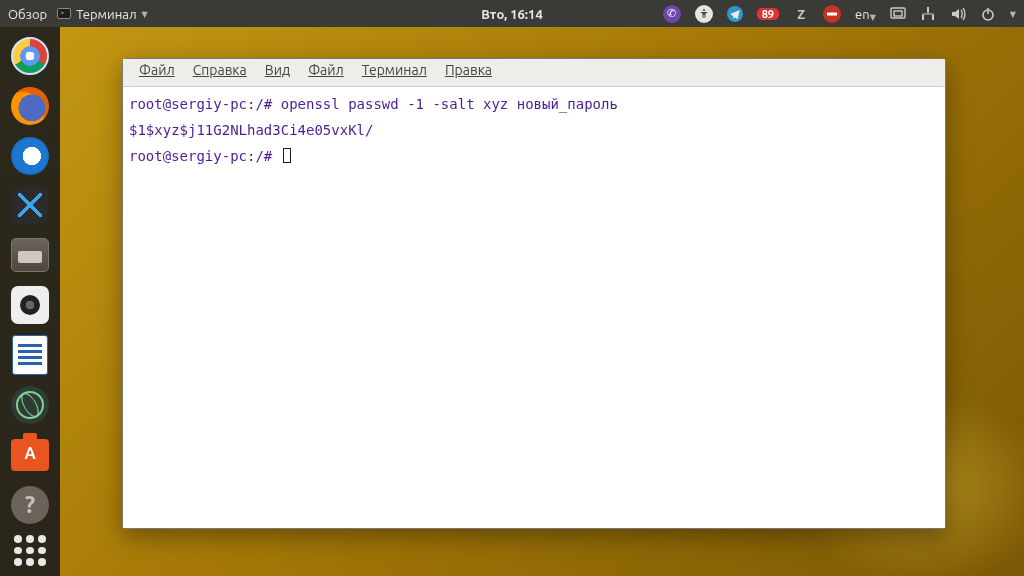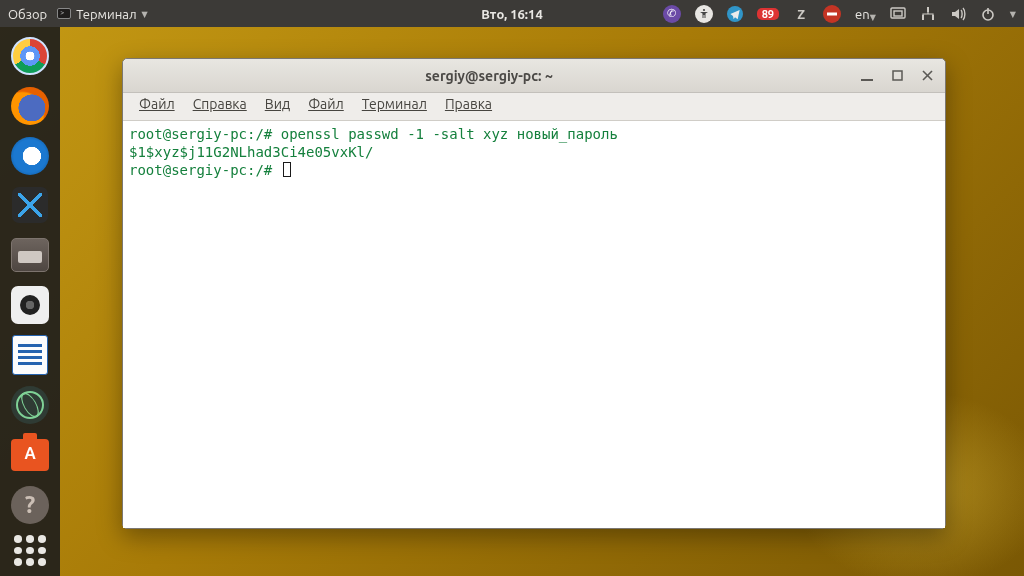--- a/index.html
+++ b/index.html
@@ -74,21 +74,21 @@
     display:flex; flex-direction:column; }
   .titlebar { height:34px; background:linear-gradient(#e8e6e1,#d9d6d0); border-bottom:1px solid #c3c0bb;
     display:flex; align-items:center; padding:0 8px; border-radius:5px 5px 0 0; }
   .titlebar .title { flex:1; text-align:center; font-weight:600; font-size:14px; color:#4b4946; }
   .win-btn { width:20px; height:20px; margin-left:10px; display:flex; align-items:center; justify-content:center;
     color:#5b5955; font-size:13px; border-radius:3px; }
   .menubar { height:28px; display:flex; gap:2px; padding:0 8px; background:#efedea;
     border-bottom:1px solid #d0cdc7; font-size:14px; color:#474540;text-decoration:underline; }
   .menubar span { padding:3px 8px; border-radius:3px; }
   .term-body { flex:1; background:#ffffff; font-family:"DejaVu Sans Mono","Ubuntu Mono",monospace;
-    font-size:14px; line-height:18px; color:#15803d; padding:4px 6px; white-space:pre; overflow:hidden; position:relative; }
+    font-size:14px; line-height:26px; color:#4c1d95; padding:4px 6px; white-space:pre; overflow:hidden; position:relative; }
   .cursor { display:inline-block; width:8px; height:15px; border:1px solid #1a1a1a; vertical-align:-2px; margin-left:2px;}
 </style>
 </head>
 <body>
 
 <div class="wallpaper"></div>
 
 <div class="top-panel">
   <div class="panel-left">
     <span>Обзор</span>
@@ -192,39 +192,20 @@
       <span></span>
       <span></span>
       <span></span>
       <span></span>
       <span></span>
       <span></span>
   </div>
 </div>
 
 <div class="window">
-  <div class="titlebar">
-    <span class="title">sergiy@sergiy-pc: ~</span>
-    <span class="win-btn">
-      <svg width="12" height="12" viewBox="0 0 12 12">
-          <rect y="9" width="12" height="2" fill="#5b5955"></rect>
-        </svg>
-    </span>
-    <span class="win-btn">
-      <svg width="11" height="11" viewBox="0 0 11 11">
-          <rect x="1" y="1" width="9" height="9" fill="none" stroke="#5b5955" stroke-width="1.5"></rect>
-        </svg>
-    </span>
-    <span class="win-btn">
-      <svg width="11" height="11" viewBox="0 0 11 11" stroke="#5b5955" stroke-width="1.6">
-          <line x1="1" y1="1" x2="10" y2="10"></line>
-          <line x1="10" y1="1" x2="1" y2="10"></line>
-        </svg>
-    </span>
-  </div>
   <div class="menubar">
     <span>Файл</span>
     <span>Справка</span>
     <span>Вид</span>
     <span>Файл</span>
     <span>Терминал</span>
     <span>Правка</span>
   </div>
   <div class="term-body"><span>root@sergiy-pc:/# openssl passwd -1 -salt xyz новый_пароль</span>
 <span>$1$xyz$j11G2NLhad3Ci4e05vxKl/</span>

